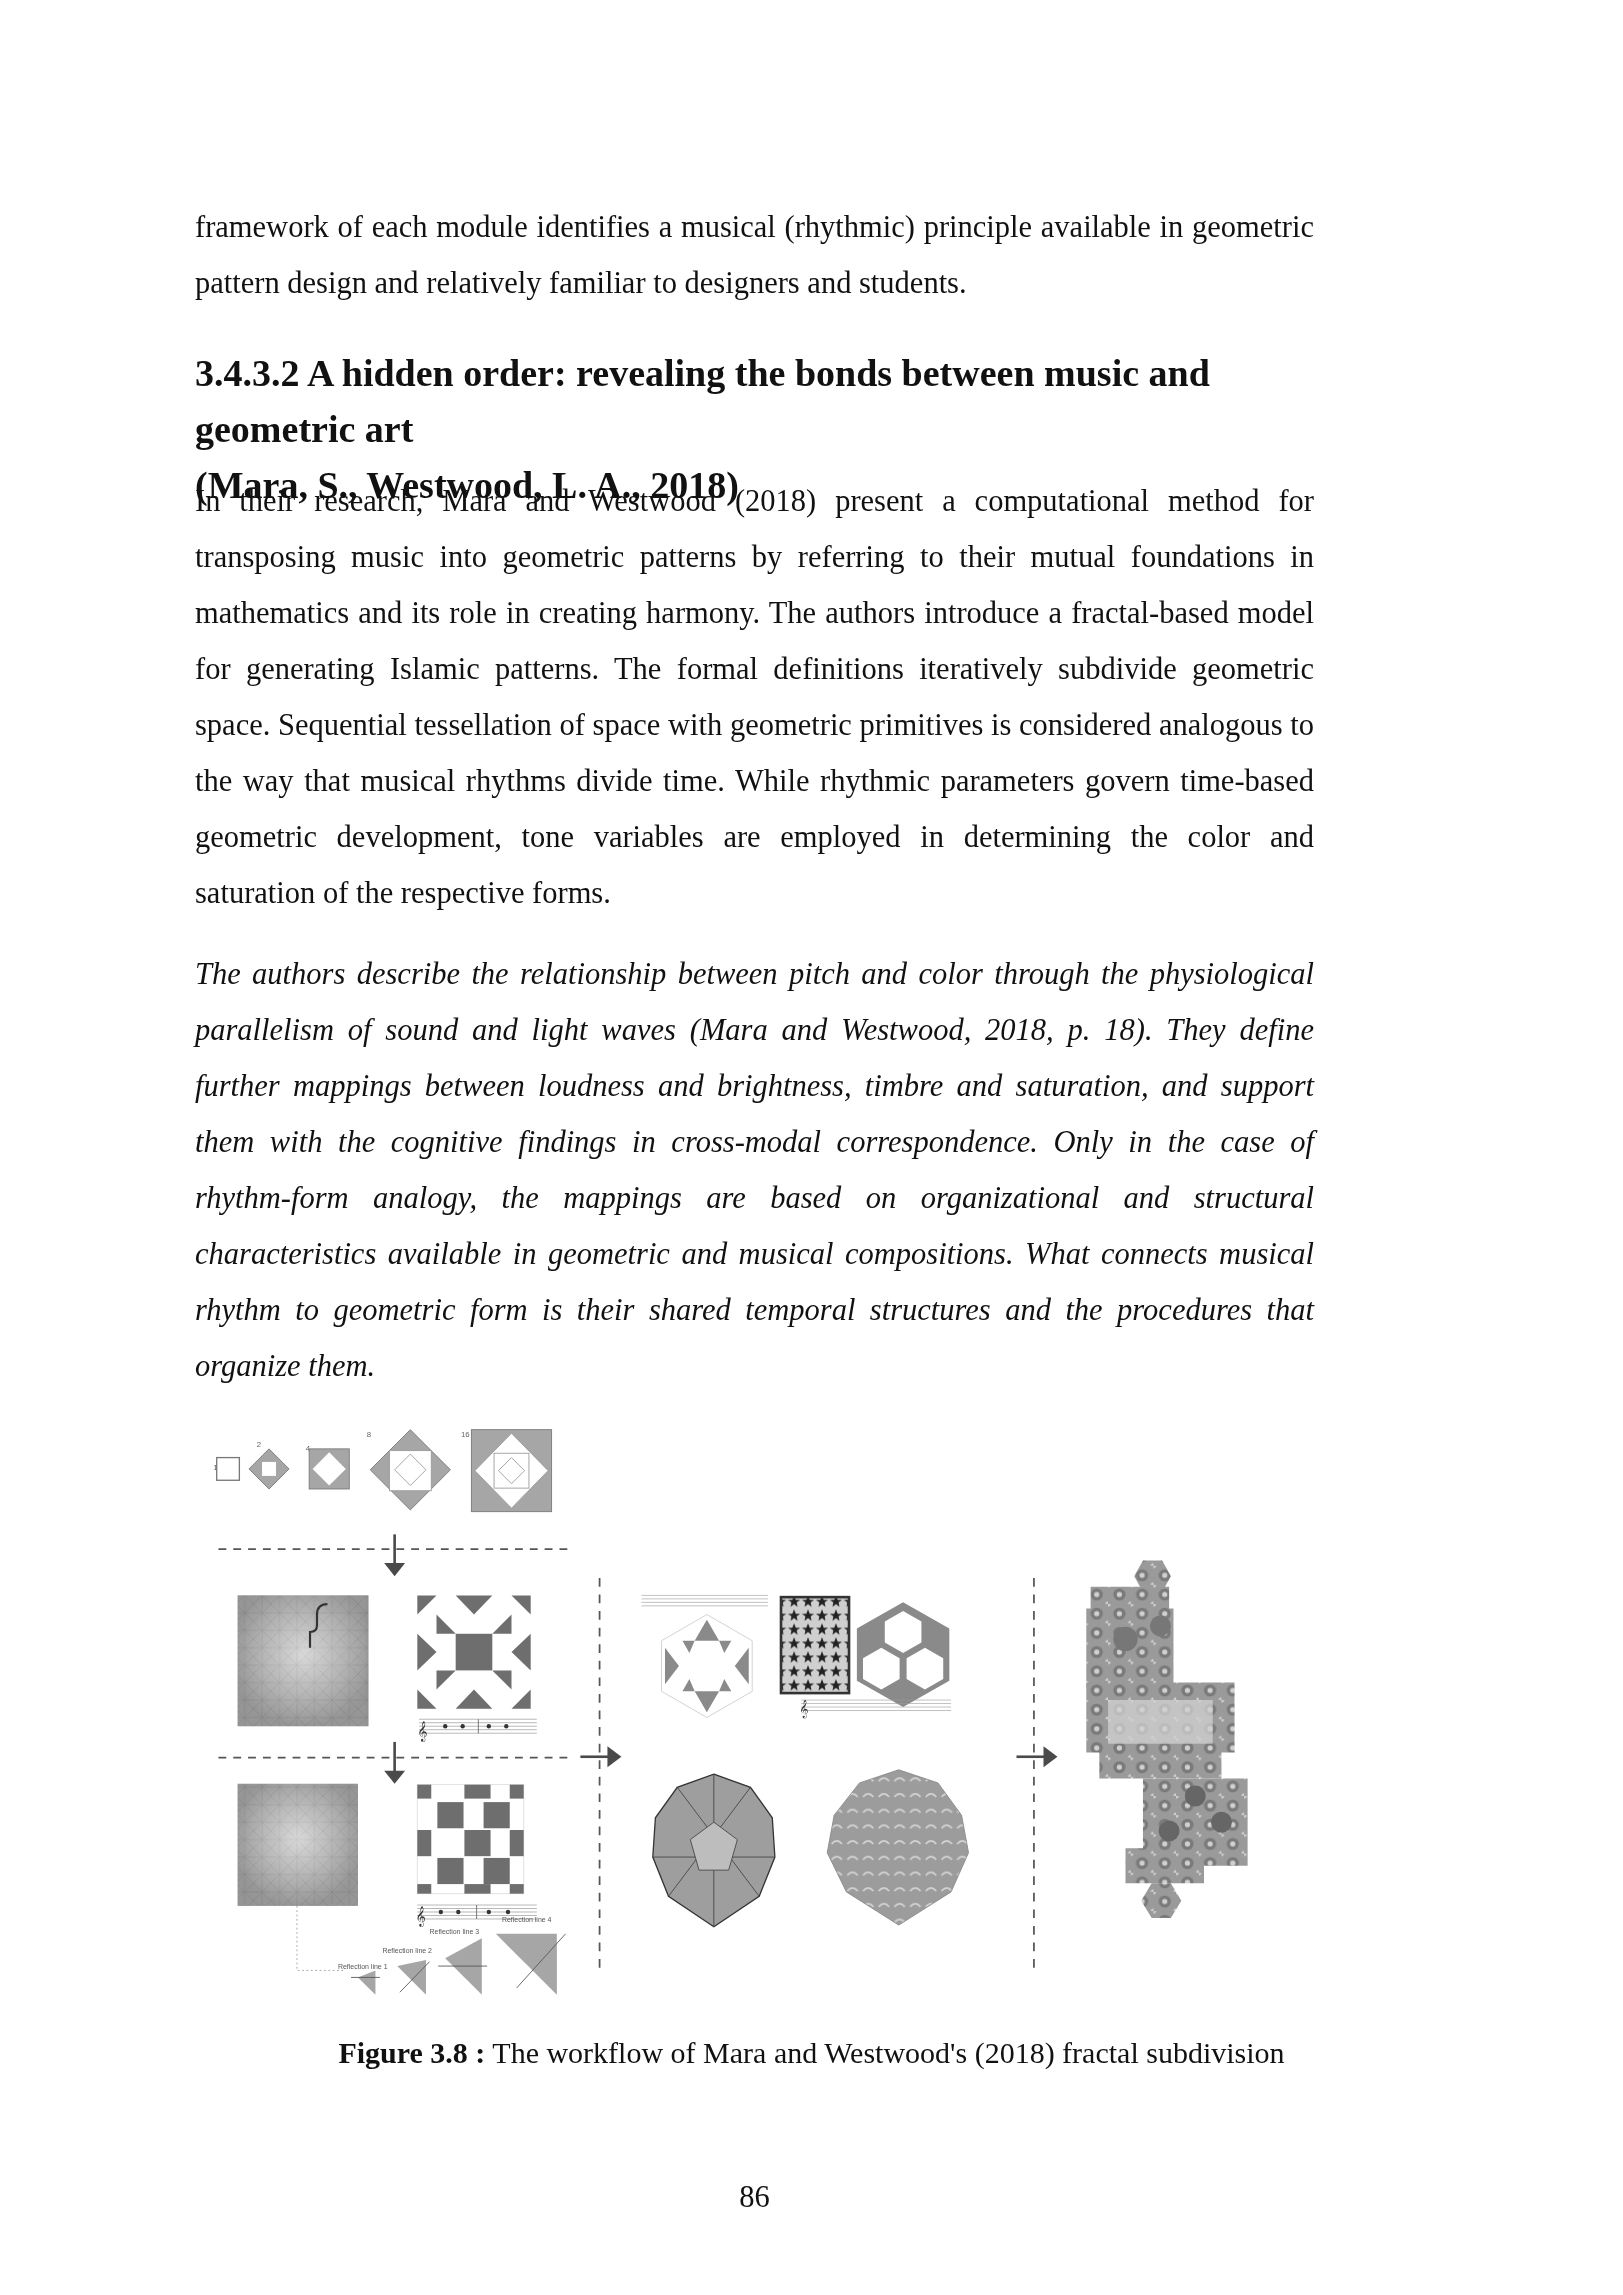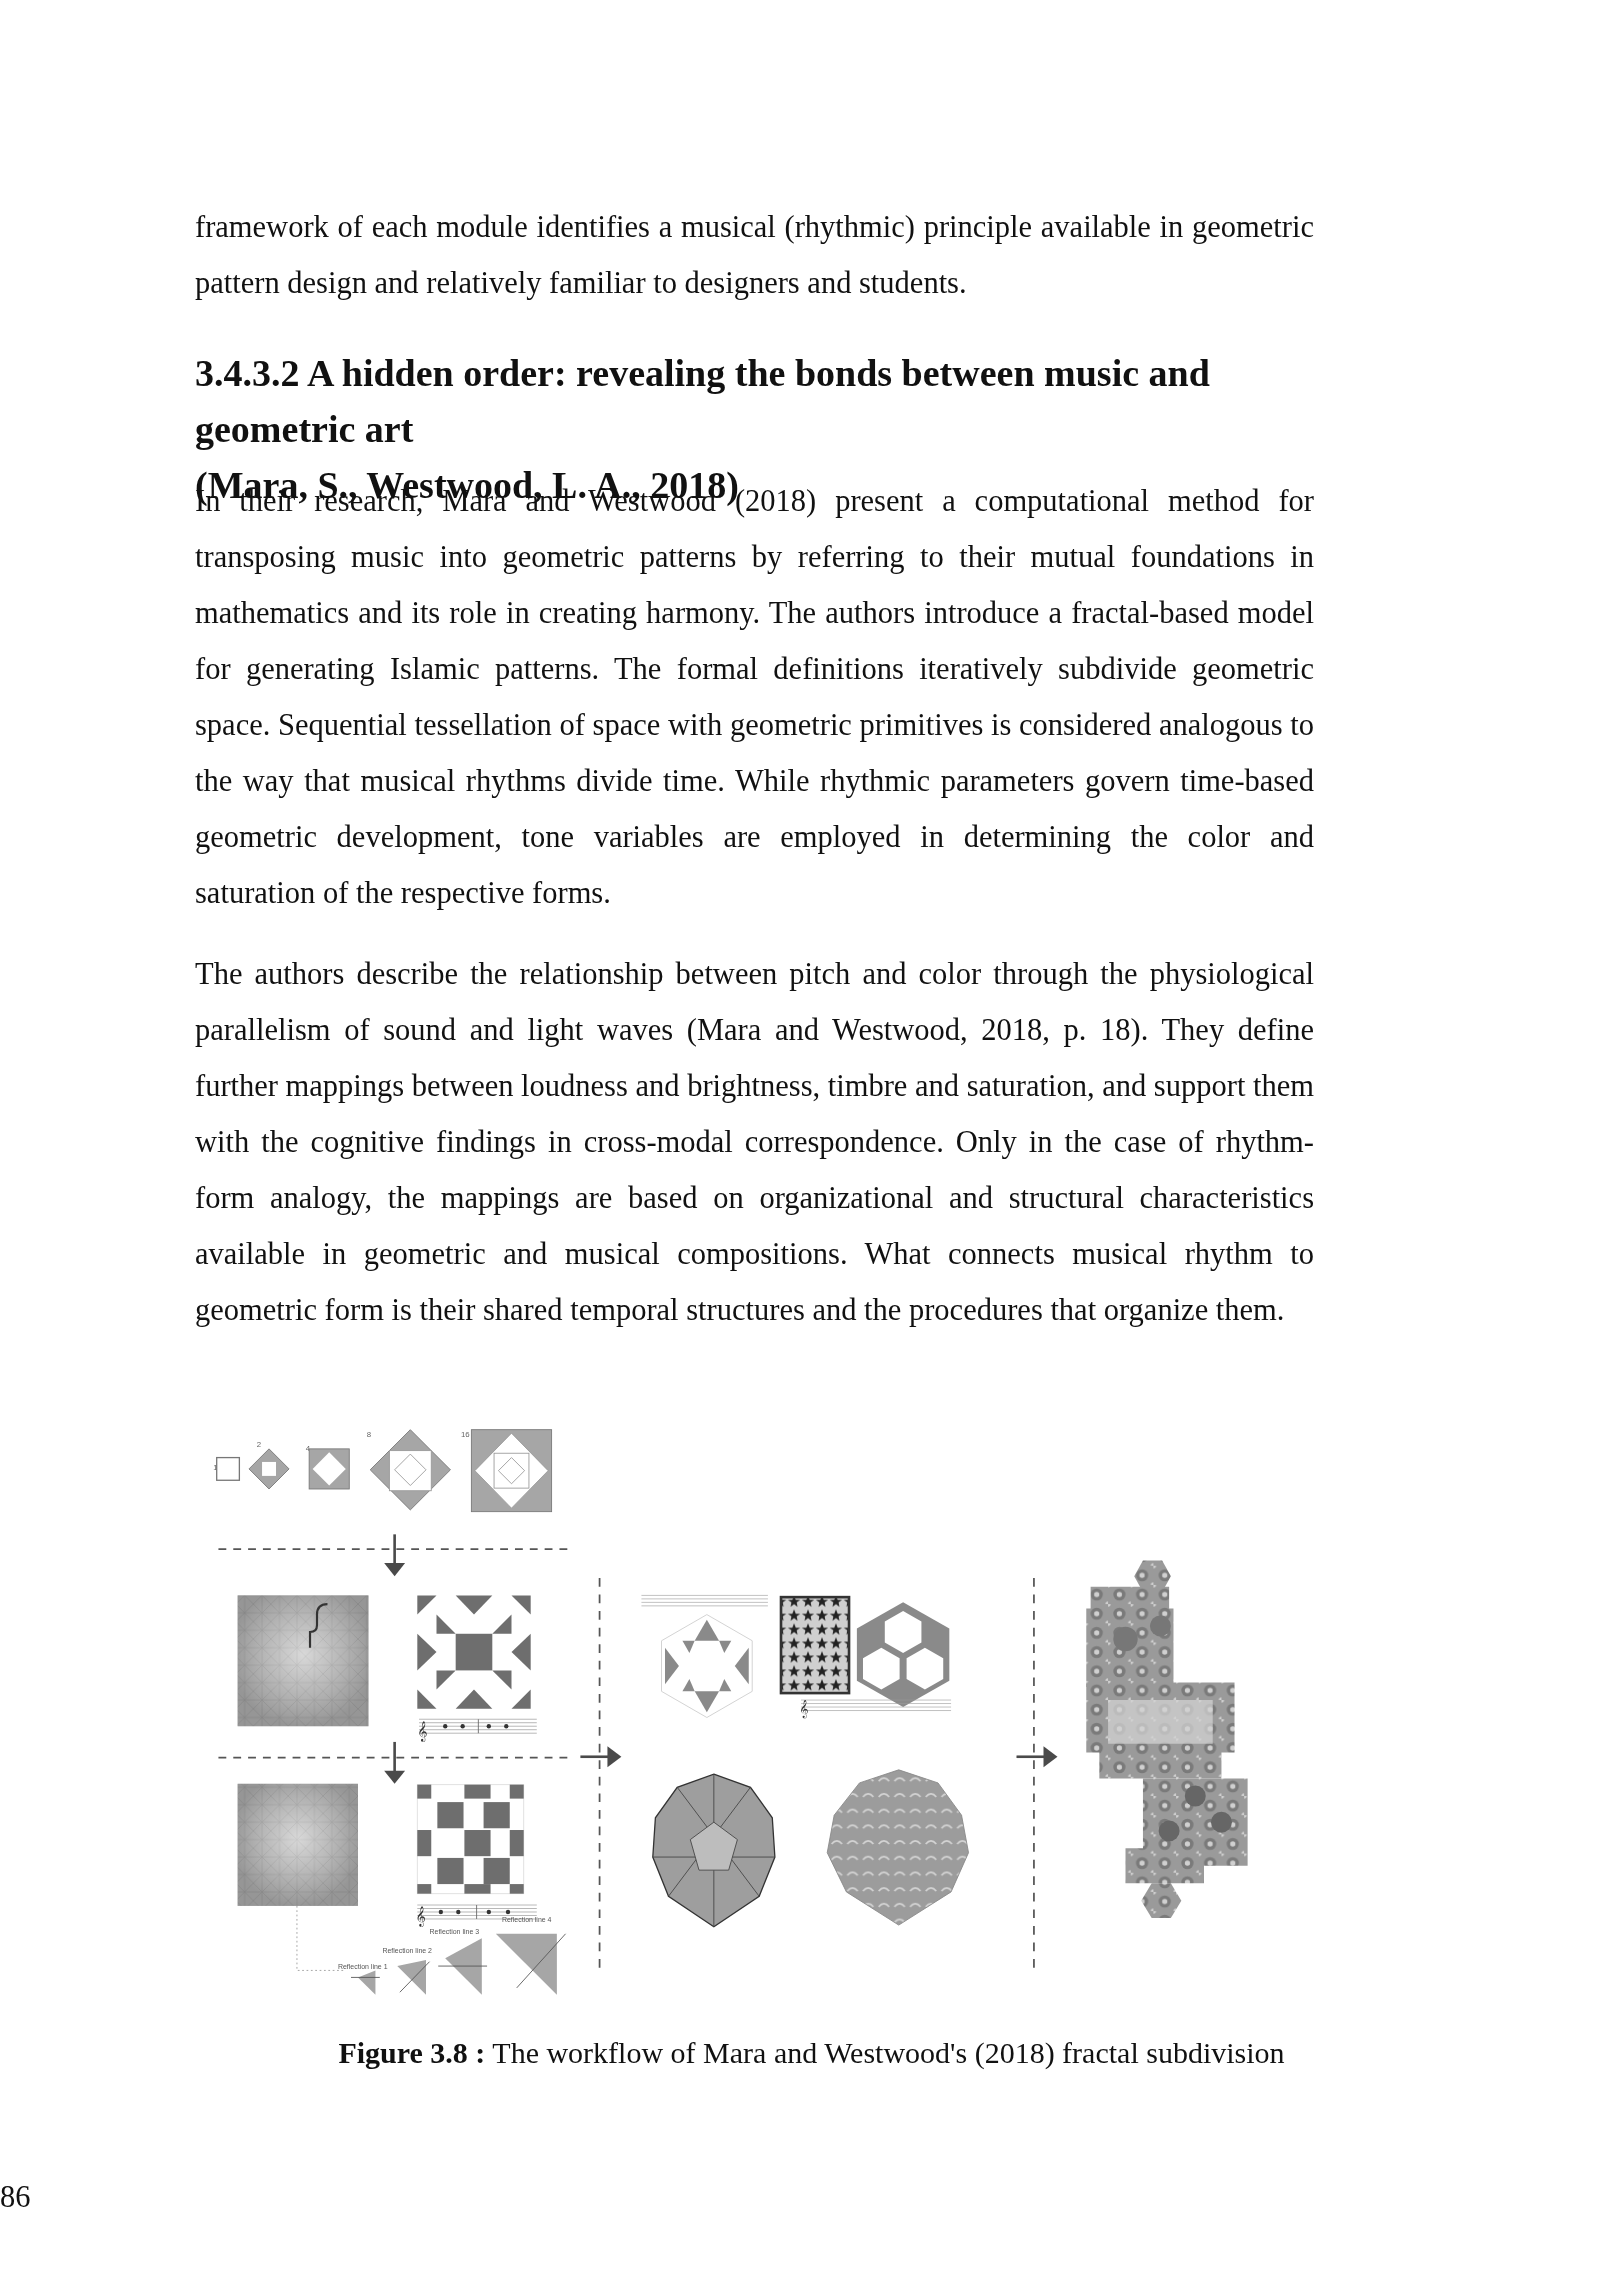--- a/index.html
+++ b/index.html
@@ -7,42 +7,42 @@
          font-family: "Liberation Serif", "DejaVu Serif", serif; color: #111; }
   .page { position: absolute; left: 0; top: 16px; width: 1532px; height: 2295px; background: #fff; }
   .textblock { position: absolute; left: 195px; width: 1119px; }
   .p { margin: 0; font-size: 30.5px; line-height: 56px; text-align: justify; text-align-last: left; }
   .h { margin: 0; font-size: 38px; line-height: 56px; font-weight: bold; }
   .figure { position: absolute; left: 201px; top: 1396px; width: 1160px; height: 611px; }
   .figure svg { width: 100%; height: 100%; display: block; }
   .caption { position: absolute; left: 174px; width: 1275px; top: 2018px; text-align: center;
              font-size: 30px; line-height: 38px; }
   .caption b { font-weight: bold; }
-  .pagenum { position: absolute; left: 0; width: 1509px; top: 2164px; text-align: left; font-size: 30.5px; }
+  .pagenum { position: absolute; left: 0; width: 1509px; top: 2164px; text-align: center; font-size: 30.5px; }
   .lbl { font-family: "Liberation Sans", "DejaVu Sans", sans-serif; }
 </style>
 </head>
 <body>
 
 <div class="page">
 
   <div class="textblock" style="top:183px;">
     <p class="p">framework of each module identifies a musical (rhythmic) principle available in geometric pattern design and relatively familiar to designers and students.</p>
   </div>
 
   <div class="textblock" style="top:329px;">
     <p class="h">3.4.3.2 A hidden order: revealing the bonds between music and geometric art</p>
     <p class="h">(Mara, S., Westwood, L. A., 2018)</p>
   </div>
 
   <div class="textblock" style="top:457px;">
     <p class="p">In their research, Mara and Westwood (2018) present a computational method for transposing music into geometric patterns by referring to their mutual foundations in mathematics and its role in creating harmony. The authors introduce a fractal-based model for generating Islamic patterns. The formal definitions iteratively subdivide geometric space. Sequential tessellation of space with geometric primitives is considered analogous to the way that musical rhythms divide time. While rhythmic parameters govern time-based geometric development, tone variables are employed in determining the color and saturation of the respective forms.</p>
   </div>
 
-  <div class="textblock" style="top:930px;">
+  <div class="textblock" style="top:930px;font-style:italic;">
     <p class="p">The authors describe the relationship between pitch and color through the physiological parallelism of sound and light waves (Mara and Westwood, 2018, p. 18). They define further mappings between loudness and brightness, timbre and saturation, and support them with the cognitive findings in cross-modal correspondence. Only in the case of rhythm-form analogy, the mappings are based on organizational and structural characteristics available in geometric and musical compositions. What connects musical rhythm to geometric form is their shared temporal structures and the procedures that organize them.</p>
   </div>
 
   <div class="figure">
     <svg viewBox="0 0 1330 700" xmlns="http://www.w3.org/2000/svg">
       <defs>
         <pattern id="tri" width="20" height="20" patternUnits="userSpaceOnUse">
           <rect width="20" height="20" fill="#a9a9a9"></rect>
           <path d="M0 0 L20 20 M20 0 L0 20 M10 0 V20 M0 10 H20" stroke="#777" stroke-width="0.8"></path>
         </pattern>

